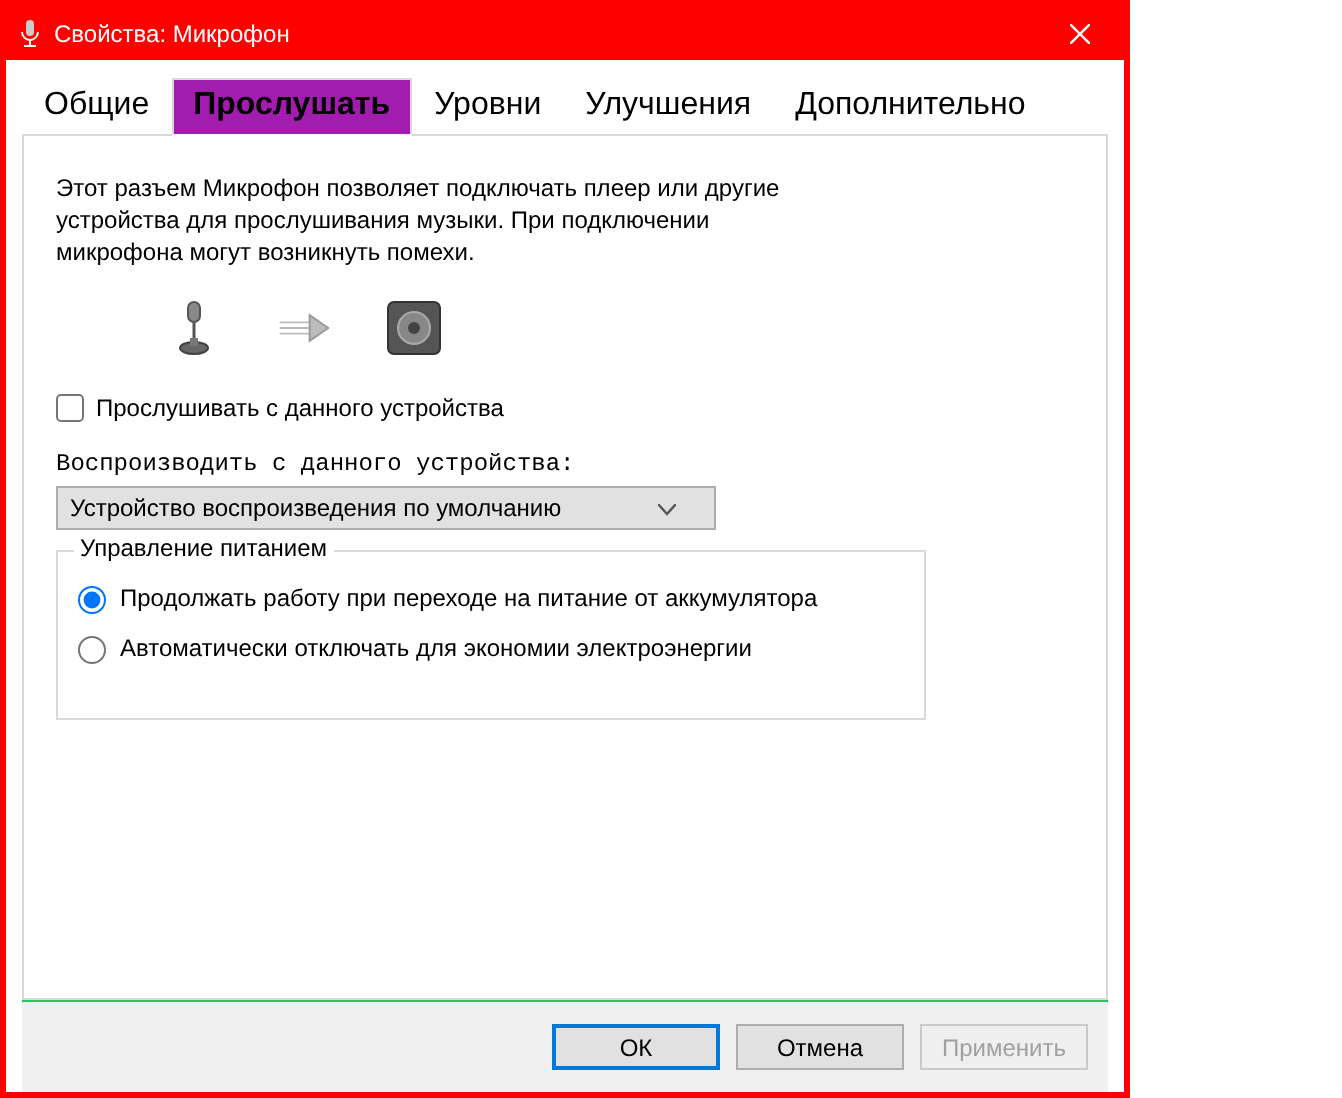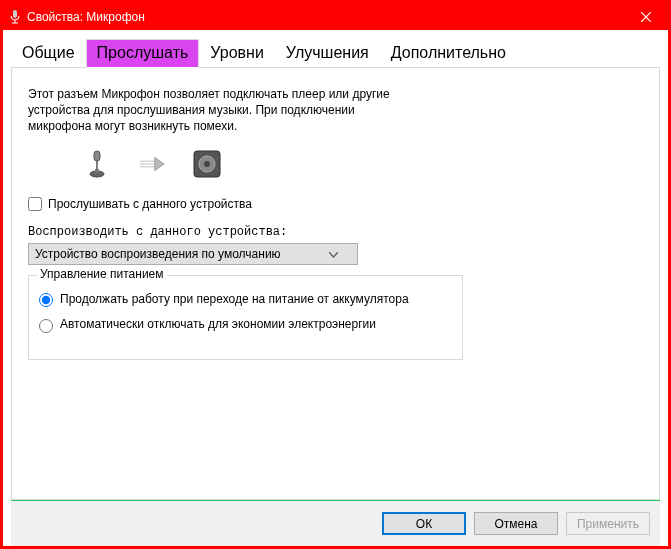--- a/index.html
+++ b/index.html
@@ -1,25 +1,25 @@
 <!DOCTYPE html>
 <html><head>
 <meta charset="utf-8">
 <style>
   * { box-sizing: border-box; }
   html, body { margin: 0; padding: 0; font-family: 'Segoe UI', Tahoma, sans-serif; font-size: 12px; color: #000; background: #fff; }
-  .window { width: 671px; height: 549px; border: 3px solid #ff0000; background: #f0f0f0; display: flex; flex-direction: column; }
+  .window { width: 565px; height: 549px; border: 3px solid #ff0000; background: #f0f0f0; display: flex; flex-direction: column; }
   .titlebar { height: 27px; background: #ff0000; color: #fff; display: flex; align-items: center; padding-left: 6px; }
   .titlebar .title-icon { width: 12px; height: 14px; margin-right: 6px; display: inline-flex; align-items: center; justify-content: center; }
   .titlebar .title-text { flex: 1; font-size: 12px; }
   .titlebar .close-btn { width: 45px; height: 27px; display: flex; align-items: center; justify-content: center; cursor: pointer; }
   .client { flex: 1; background: #fff; padding: 8px 8px 0 8px; display: flex; flex-direction: column; }
   .tabs { display: flex; border-bottom: 1px solid #d9d9d9; }
   .tab { padding: 4px 10px 5px 10px; font-size: 16px; cursor: pointer; position: relative; top: 1px; border: 1px solid transparent; border-bottom: none; background: #f0f0f0; margin-right: 0px; }
-  .tab.active { background: #d946ef; border-color: #d9d9d9; border-bottom: 1px solid #fff; }
+  .tab.active { background: #a21caf; border-color: #d9d9d9; border-bottom: 1px solid #fff; font-weight: bold; }
   .tab:not(.active) { border: 1px solid transparent; background: transparent; }
   .tab-panel { flex: 1; background: #fff; padding: 18px 16px 10px 16px; border: 1px solid #d9d9d9; border-top: none; }
   .desc { font-size: 12px; line-height: 1.35; max-width: 380px; }
   .illustration { margin: 14px 0 18px 54px; display: flex; align-items: center; gap: 26px; }
   .illu-box { width: 30px; height: 30px; display: flex; align-items: center; justify-content: center; }
   .arrow-icn { width: 28px; height: 20px; display: flex; align-items: center; justify-content: center; }
   .checkbox-row { display: flex; align-items: center; gap: 6px; margin-bottom: 14px; }
   .checkbox-row input[type=checkbox] { width: 14px; height: 14px; margin: 0; }
   .label { font-size: 12px; }
   .field-label { font-size: 12px; margin-bottom: 4px; font-family: Liberation Mono, monospace; }
@@ -108,21 +108,21 @@
         </span>
       </div>
 
       <div class="groupbox">
         <span class="legend">Управление питанием</span>
 
         <div class="radio-row">
           <input type="radio" name="pm" id="r1" checked="" style="">
           <label for="r1">Продолжать работу при переходе на питание от аккумулятора</label>
         </div>
-        <div class="radio-row" style="margin-bottom:2px;align-items:flex-end;">
+        <div class="radio-row" style="margin-bottom:2px;">
           <input type="radio" name="pm" id="r2" style="">
           <label for="r2">Автоматически отключать для экономии электроэнергии</label>
         </div>
       </div>
     </div>
 
     <div class="footer">
       <div class="btn default">ОК</div>
       <div class="btn">Отмена</div>
       <div class="btn disabled">Применить</div>

